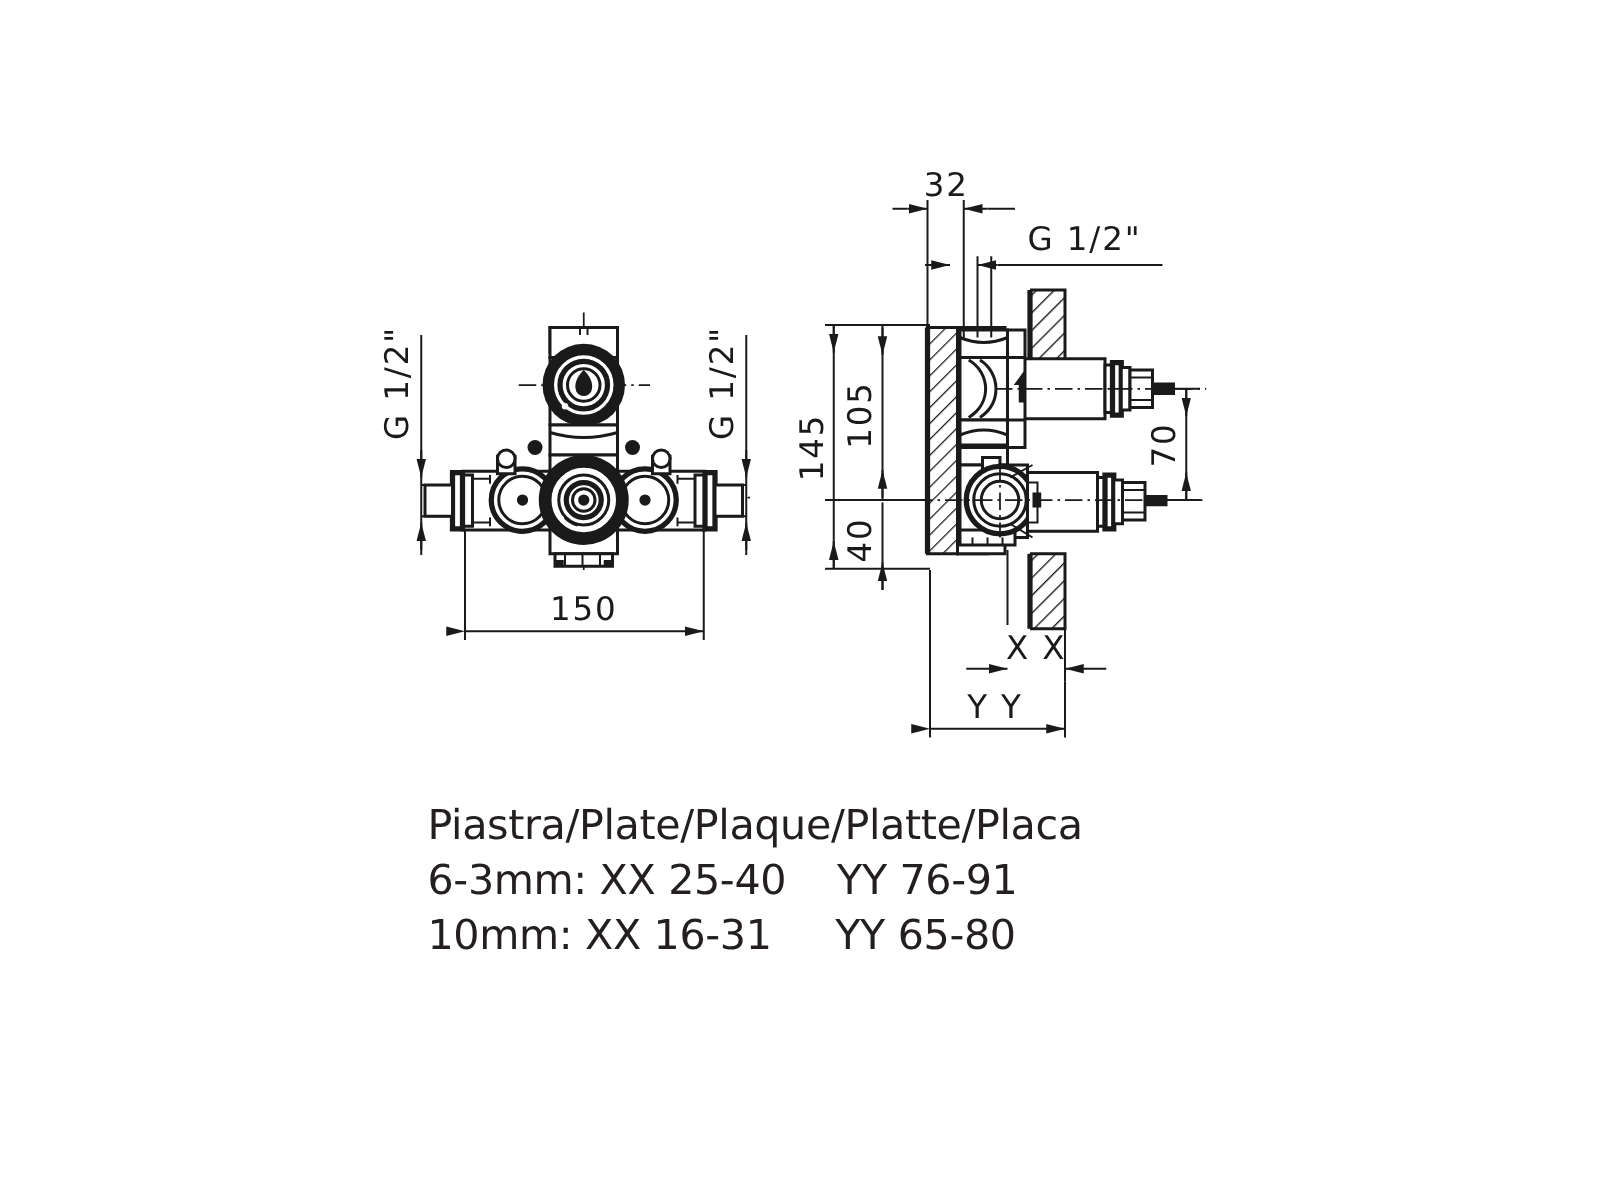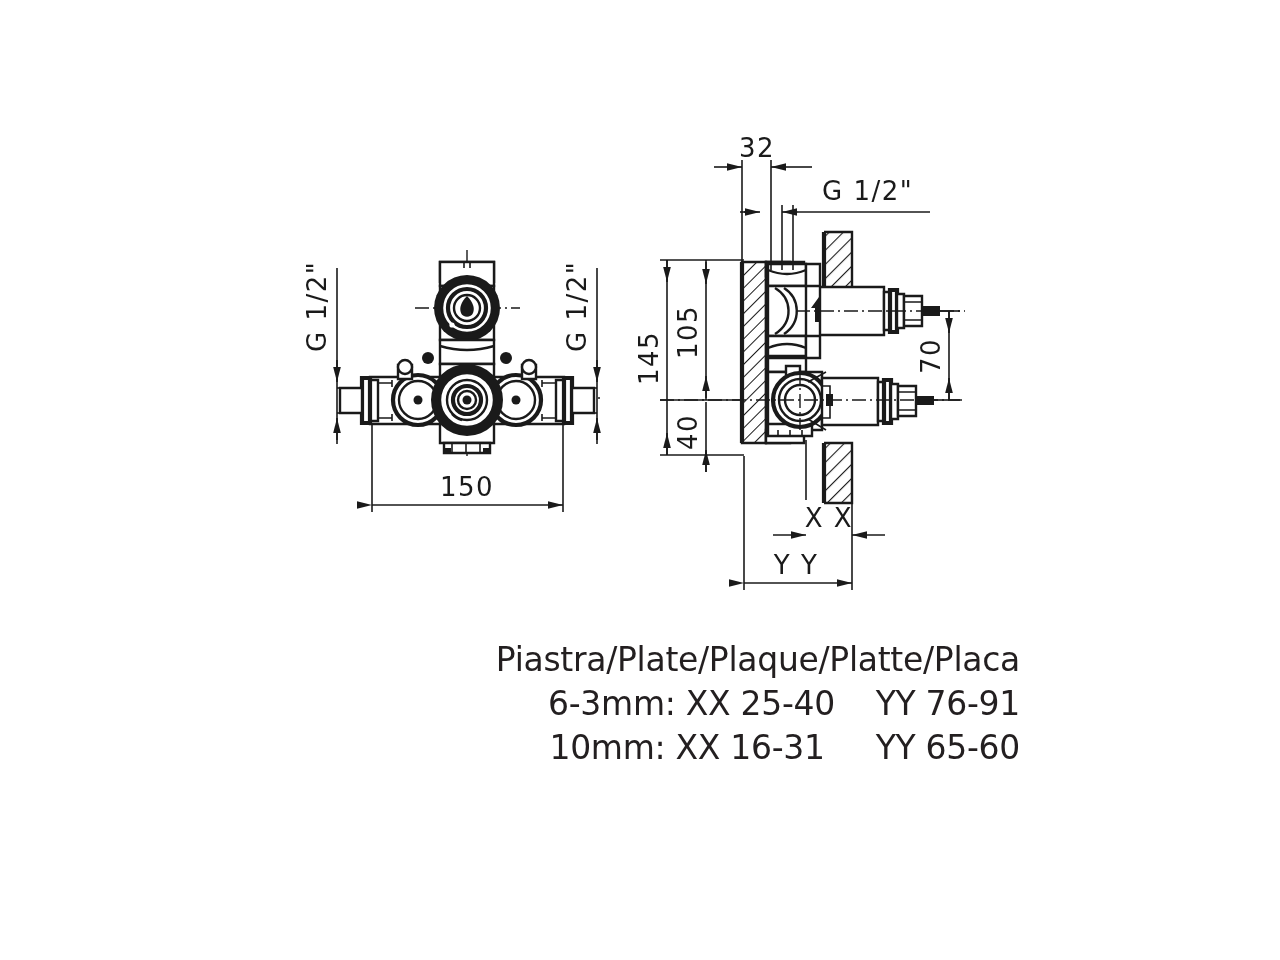--- a/index.html
+++ b/index.html
@@ -17,24 +17,23 @@
   }
   #drawing-svg {
     position: absolute;
     left: 0;
     top: 0;
     width: 1280px;
     height: 960px;
   }
   .caption-block {
     position: absolute;
-    left: 320px;
+    left: 342px;
     top: 638px;
     width: 700px;
-    text-align: right;
   }
   .caption-line {
     font-family: "DejaVu Sans", "Liberation Sans", sans-serif;
     font-size: 33px;
     line-height: 44px;
     color: #231f20;
     letter-spacing: -0.3px;
     white-space: pre;
   }
   
@@ -347,16 +346,16 @@
         <line class="ln thin" x1="852" y1="545" x2="852" y2="590"></line>
         <line class="ln thin" x1="744" y1="583" x2="852" y2="583" marker-start="url(#arrL)" marker-end="url(#arrR)"></line>
         <text class="dimtxt" x="796" y="574" text-anchor="middle">Y Y</text>
       </g>
     </g>
   </svg>
 
   <div class="caption-block">
     <div class="caption-line">Piastra/Plate/Plaque/Platte/Placa</div>
     <div class="caption-line">6-3mm: XX 25-40    YY 76-91</div>
-    <div class="caption-line">10mm: XX 16-31     YY 65-60</div>
+    <div class="caption-line">10mm: XX 16-31     YY 65-80</div>
   </div>
 
 </div>
 
 </body></html>

